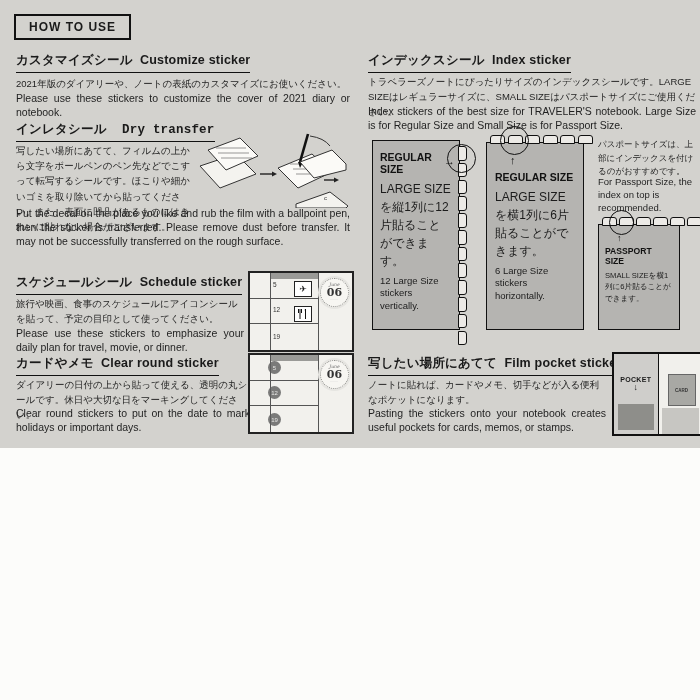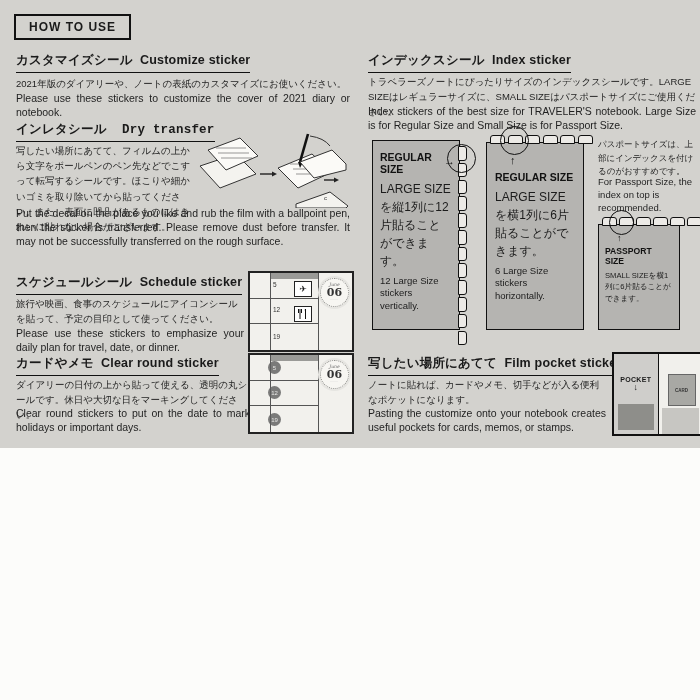--- a/index.html
+++ b/index.html
@@ -116,21 +116,21 @@
       </g>
       <text x="128" y="72" font-size="6" fill="#333">c</text>
     </svg>
     <div class="en" style="left:16px;top:206px;width:334px;">Put the decal on the place you like and rub the film with a ballpoint pen, then the sticker is transferred. Please remove dust before transfer. It may not be successfully transferred on the rough surface.</div>
 
     <div class="shead" style="left:16px;top:274px;">
       <span>スケジュールシール</span>&nbsp;
       <span>Schedule sticker</span>
     </div>
     <div class="jp" style="left:16px;top:296px;width:228px;">旅行や映画、食事のスケジュールにアイコンシールを貼って、予定の目印として使ってください。</div>
-    <div class="en" style="left:16px;top:326px;width:228px;">Please use these stickers to emphasize your daily plan for travel, date, or dinner.</div>
+    <div class="en" style="left:16px;top:326px;width:228px;">Please use these stickers to emphasize your daily plan for travel, movie, or dinner.</div>
 
     <div class="cal" style="left:248px;top:271px;">
       <div class="colline" style="left:20px;"></div>
       <div class="colline" style="left:68px;"></div>
       <div class="hdr" style="left:21px;width:47px;top:0;"></div>
       <div class="rowline" style="top:25px;width:68px;"></div>
       <div class="rowline" style="top:50px;width:68px;"></div>
       <div class="date" style="left:23px;top:8px;">5</div>
       <div class="date" style="left:23px;top:33px;">12</div>
       <div class="date" style="left:23px;top:60px;">19</div>
@@ -237,21 +237,21 @@
       <span class="uparrow" style="left:18px;top:8px;font-size:9px;">↑</span>
       <div class="plabel" style="font-size:8.6px;">PASSPORT SIZE</div>
       <div class="pjp" style="font-size:7.6px;margin-top:3px;">SMALL SIZEを横1列に6片貼ることができます。</div>
     </div>
 
     <div class="shead" style="left:368px;top:355px;">
       <span>写したい場所にあてて</span>&nbsp;
       <span>Film pocket sticker</span>
     </div>
     <div class="jp" style="left:368px;top:377px;width:238px;">ノートに貼れば、カードやメモ、切手などが入る便利なポケットになります。</div>
-    <div class="en" style="left:368px;top:406px;width:238px;">Pasting the customize onto your notebook creates useful pockets for cards, memos, or stamps.</div>
+    <div class="en" style="left:368px;top:406px;width:238px;">Pasting the stickers onto your notebook creates useful pockets for cards, memos, or stamps.</div>
 
     <div class="pillus">
       <div class="pl">
         <div class="pt">POCKET</div>
         <div class="pa">↓</div>
         <div class="ppocket"></div>
       </div>
       <div class="pr">
         <div class="card">CARD</div>
         <div class="rpocket"></div>

